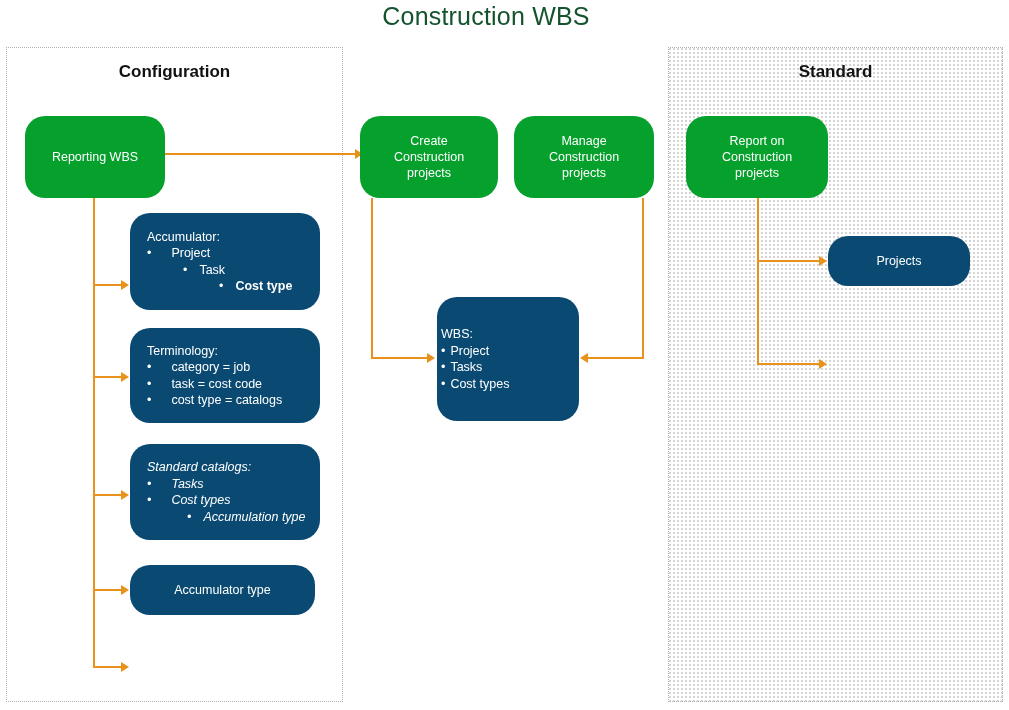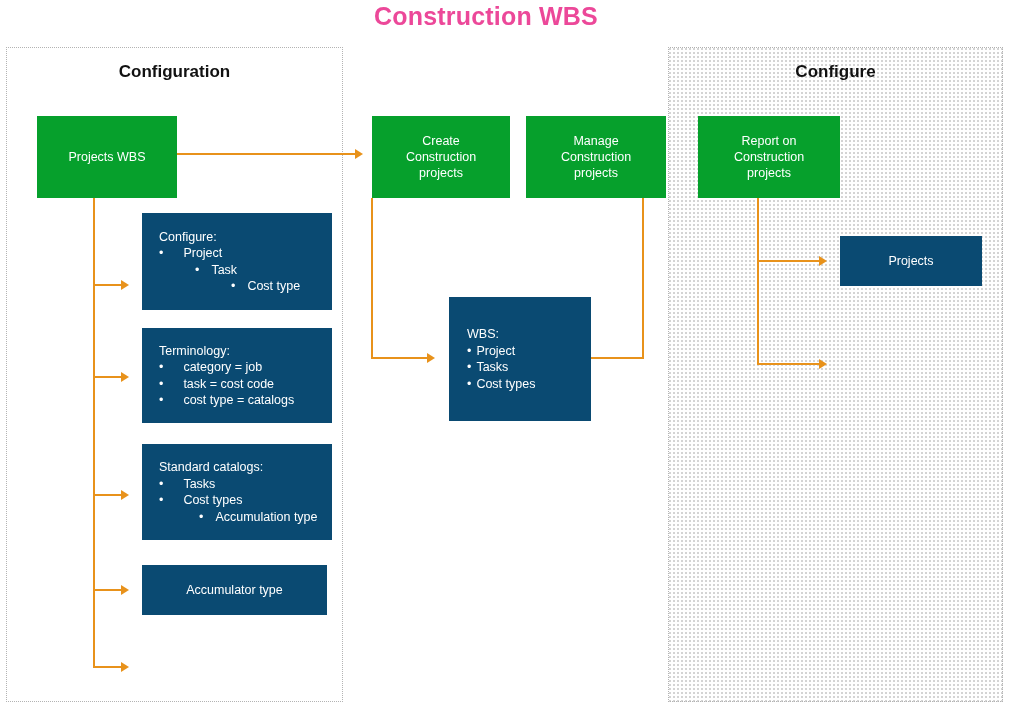--- a/index.html
+++ b/index.html
@@ -20,22 +20,22 @@
     width: 1009px;
     height: 710px;
   }
   .title {
     position: absolute;
     left: 0;
     top: 2px;
     width: 972px;
     text-align: center;
     font-size: 25px;
-    font-weight: bold;
-    color: #ec4899;
+    font-weight: normal;
+    color: #14532d;
     letter-spacing: 0.2px;
   }
   
   .panel {
     position: absolute;
     box-sizing: border-box;
     border: 1px dotted #b3b3b3;
   }
   .panel-plain {
     background: #ffffff;
@@ -53,26 +53,25 @@
     width: 100%;
     text-align: center;
     font-size: 17px;
     font-weight: bold;
     color: #111111;
   }
   
   .node {
     position: absolute;
     box-sizing: border-box;
-    border-radius: 0;
+    border-radius: 20px;
     color: #ffffff;
     display: flex;
     align-items: center;
     overflow: hidden;
-    margin-left: 12px;
   }
   .node.center {
     justify-content: center;
     text-align: center;
   }
   .node.green { background: #06A02C; }
   .node.navy  { background: #0A4A72; }
 
   .node-label {
     font-size: 12.5px;
@@ -90,21 +89,21 @@
     width: 100%;
   }
   .node-list .lhead { display: block; }
   .node-list .li {
     display: block;
     white-space: pre;
   }
   .node-list .li .bul { display: inline-block; }
 
   
-  .node-list.compact { padding-left: 18px; line-height: 16.5px; }
+  .node-list.compact { padding-left: 4px; line-height: 16.5px; }
   .node-list.compact .li { white-space: pre; }
 
   
   .conn {
     position: absolute;
     background: #E8921B;
   }
   .conn-h { height: 2px; }
   .conn-v { width: 2px; }
   .arrow {
@@ -122,21 +121,21 @@
 <div id="diagram">
 
   <div class="title">Construction WBS</div>
 
   <div class="panel panel-plain" style="left:6px; top:47px; width:337px; height:655px;">
     <div class="panel-header">Configuration</div>
   </div>
 
 
   <div class="panel panel-dotted" style="left:668px; top:47px; width:335px; height:655px;">
-    <div class="panel-header">Configure</div>
+    <div class="panel-header">Standard</div>
   </div>
 
   <div class="conn conn-h" style="left:165px; top:153px; width:192px;"></div>
   <div class="arrow arrow-right" style="left:355px; top:149px;"></div>
 
   <div class="conn conn-v" style="left:93px; top:197px; height:471px;"></div>
 
   <div class="conn conn-h" style="left:93px; top:284px; width:30px;"></div>
   <div class="arrow arrow-right" style="left:121px; top:280px;"></div>
 
@@ -162,42 +161,42 @@
 
   <div class="conn conn-v" style="left:757px; top:198px; height:167px;"></div>
 
   <div class="conn conn-h" style="left:757px; top:260px; width:64px;"></div>
   <div class="arrow arrow-right" style="left:819px; top:256px;"></div>
 
   <div class="conn conn-h" style="left:757px; top:363px; width:64px;"></div>
   <div class="arrow arrow-right" style="left:819px; top:359px;"></div>
 
   <div class="node green center" style="left:25px; top:116px; width:140px; height:82px;">
-    <span class="node-label">Projects WBS</span>
+    <span class="node-label">Reporting WBS</span>
   </div>
 
   <div class="node navy" style="left:130px; top:213px; width:190px; height:97px;">
     <div class="node-list">
-      <span class="lhead">Configure:</span>
+      <span class="lhead">Accumulator:</span>
       <span class="li"><span class="bul">•</span><span style="padding-left:20px;">Project</span></span>
       <span class="li"><span style="display:inline-block;width:36px;"></span><span class="bul">•</span><span style="padding-left:12px;">Task</span></span>
-      <span class="li"><span style="display:inline-block;width:72px;"></span><span class="bul">•</span><span style="padding-left:12px;">Cost type</span></span>
+      <span class="li"><span style="display:inline-block;width:72px;"></span><span class="bul">•</span><span style="padding-left:12px;font-weight:bold;">Cost type</span></span>
     </div>
   </div>
 
   <div class="node navy" style="left:130px; top:328px; width:190px; height:95px;">
     <div class="node-list">
       <span class="lhead">Terminology:</span>
       <span class="li"><span class="bul">•</span><span style="padding-left:20px;">category = job</span></span>
       <span class="li"><span class="bul">•</span><span style="padding-left:20px;">task = cost code</span></span>
       <span class="li"><span class="bul">•</span><span style="padding-left:20px;">cost type = catalogs</span></span>
     </div>
   </div>
 
-  <div class="node navy" style="left:130px; top:444px; width:190px; height:96px;">
+  <div class="node navy" style="left:130px; top:444px; width:190px; height:96px;font-style:italic;">
     <div class="node-list">
       <span class="lhead">Standard catalogs:</span>
       <span class="li"><span class="bul">•</span><span style="padding-left:20px;">Tasks</span></span>
       <span class="li"><span class="bul">•</span><span style="padding-left:20px;">Cost types</span></span>
       <span class="li"><span style="display:inline-block;width:40px;"></span><span class="bul">•</span><span style="padding-left:12px;">Accumulation type</span></span>
     </div>
   </div>
 
   <div class="node navy center" style="left:130px; top:565px; width:185px; height:50px;">
     <span class="node-label">Accumulator type</span>

